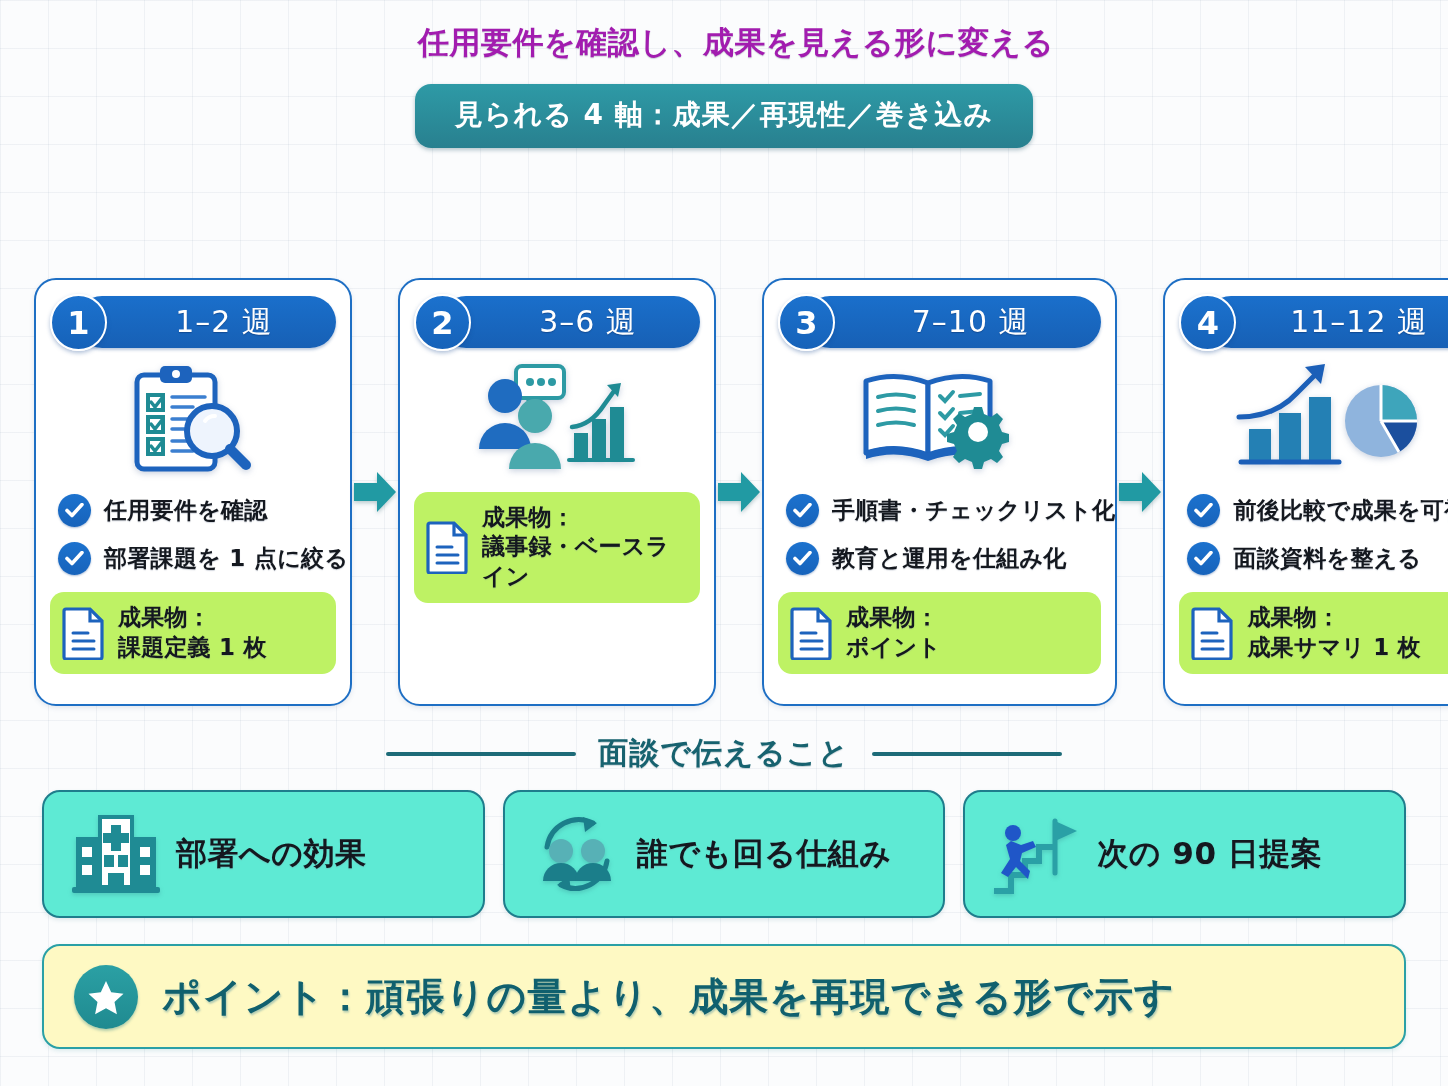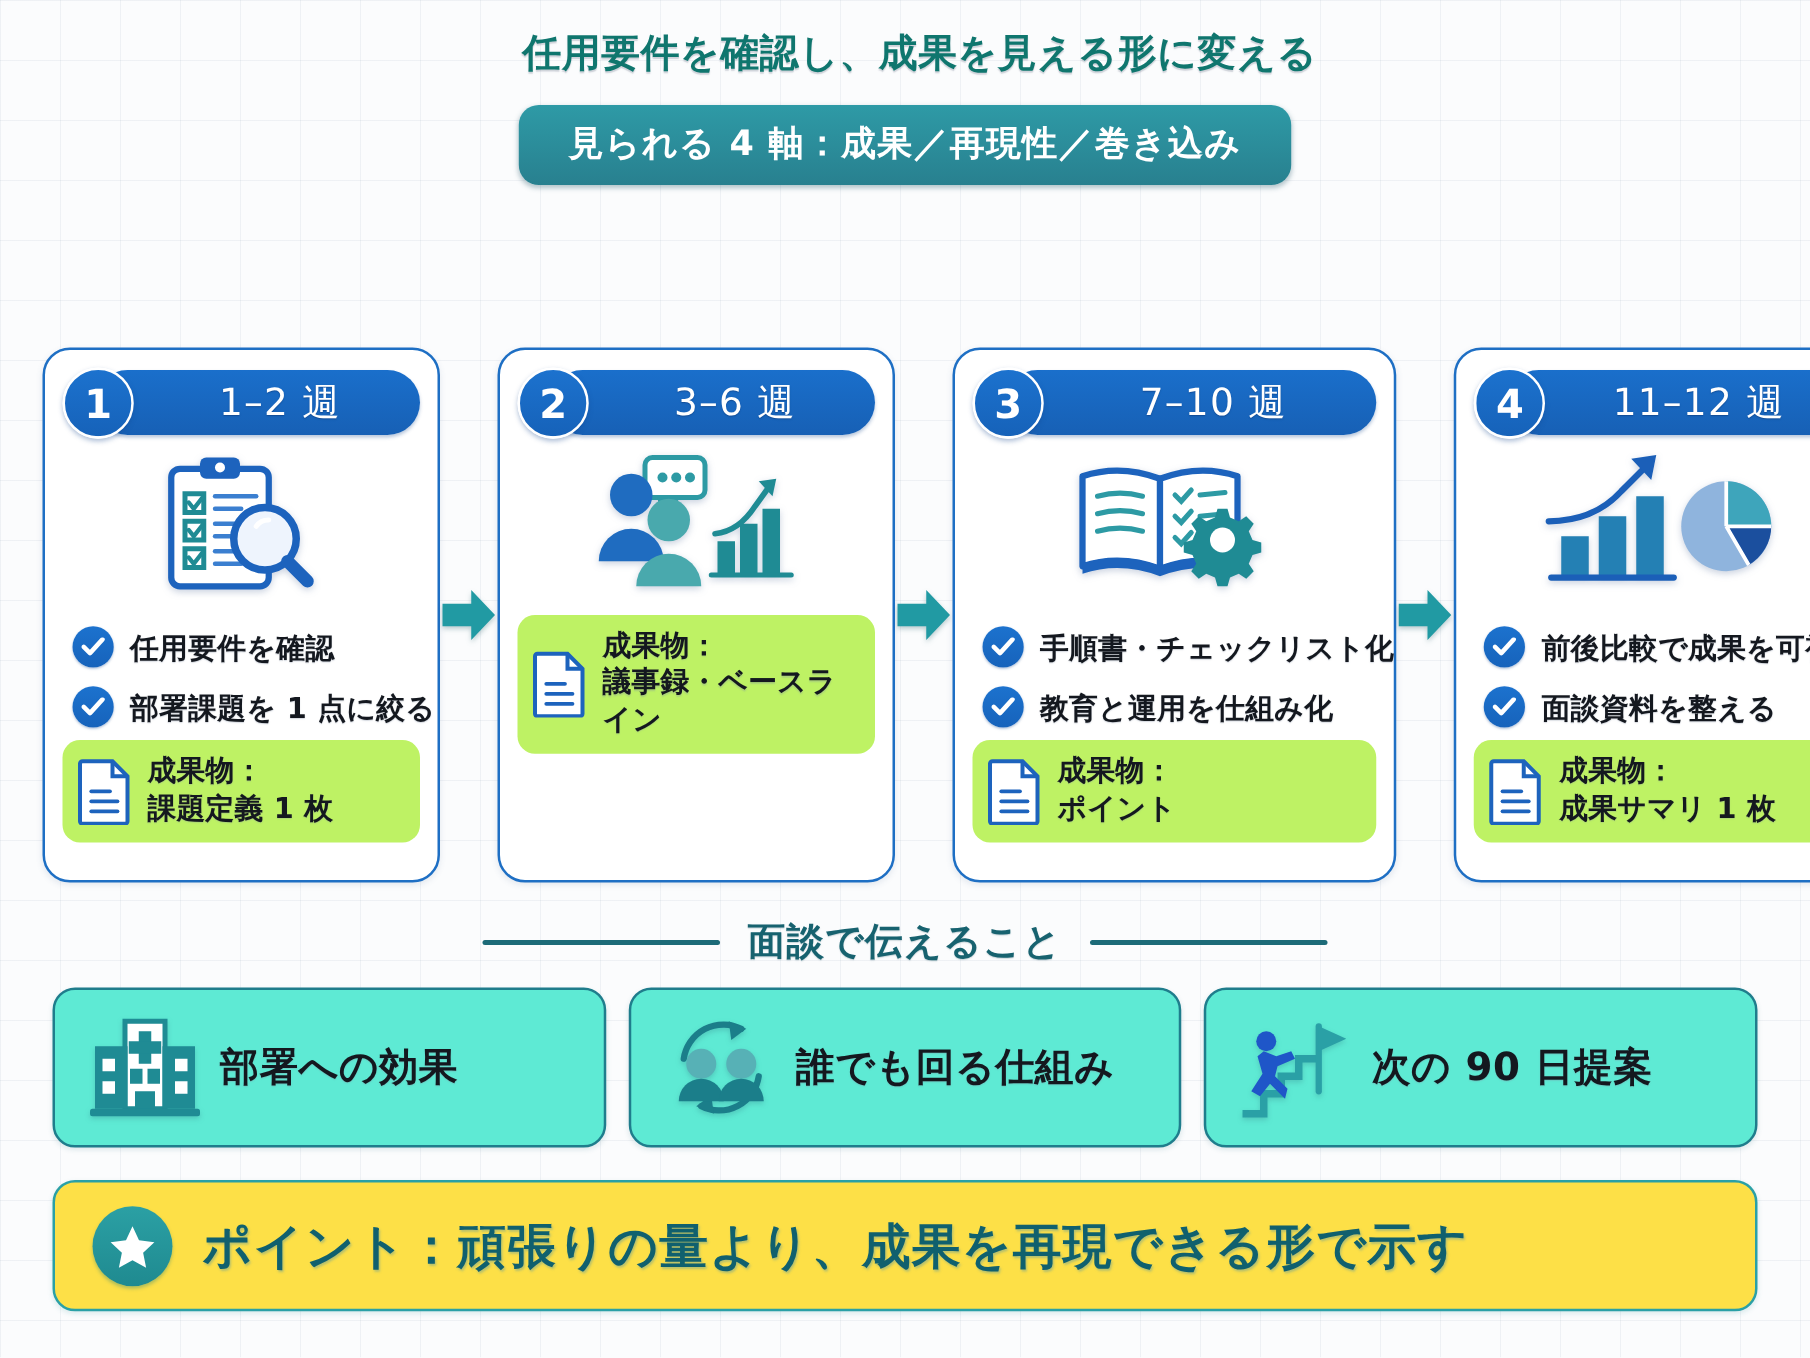--- a/index.html
+++ b/index.html
@@ -29,21 +29,21 @@
     font-weight:bold;
     color:#163a7d;
     letter-spacing:1px;
     padding-top:28px;
     text-shadow:1px 2px 2px rgba(80,100,140,.30);
   }
   .subtitle {
     text-align:center;
     font-size:31px;
     font-weight:bold;
-    color:#0f766e;
+    color:#a21caf;
     margin-top:22px;
     letter-spacing:.5px;
     text-shadow:0 1px 1px rgba(120,130,150,.35);
     padding-left:24px;
   }
   .badge-wrap { display:flex; justify-content:center; margin-top:20px; }
   .badge {
     background:linear-gradient(180deg,#2e9aa6 0%,#28808f 100%);
     color:#ffffff;
     font-size:28px;
@@ -100,21 +100,21 @@
     display:flex; align-items:center; justify-content:center;
     color:#fff; font-size:32px; font-weight:bold;
     box-shadow:0 2px 4px rgba(20,70,140,.35);
     z-index:3;
   }
 
   .card-icon { height:126px; display:flex; align-items:center; justify-content:center; margin-top:6px; }
   .card-icon svg { filter:drop-shadow(0 2px 3px rgba(60,90,140,.28)); }
 
   .bullets { margin:4px 0 0 22px; }
-  .bullet { display:flex; align-items:flex-end; gap:13px; height:48px; }
+  .bullet { display:flex; align-items:center; gap:13px; height:48px; }
   .bullet .chk {
     flex:0 0 auto; width:33px; height:33px; border-radius:50%;
     background:linear-gradient(180deg,#1c72ce 0%,#1763bb 100%);
     display:flex; align-items:center; justify-content:center;
     box-shadow:0 1px 2px rgba(20,70,140,.35);
   }
   .bullet .chk svg { display:block; }
   .bullet .btxt {
     font-size:23px; font-weight:bold; color:#14181f; letter-spacing:.3px;
     white-space:nowrap;
@@ -165,21 +165,21 @@
   .tp svg { flex:0 0 auto; filter:drop-shadow(0 2px 2px rgba(40,100,115,.25)); }
   .tp .tptxt {
     font-size:31px; font-weight:bold; color:#14181f; letter-spacing:.5px;
     white-space:nowrap;
     text-shadow:0 1px 1px rgba(130,140,160,.35);
   }
 
   
   .point {
     position:absolute; top:944px; left:42px; right:42px; height:105px;
-    background:#fde047;
+    background:#fef9c3;
     border:2.5px solid #2aa0a6;
     border-radius:18px;
     display:flex; align-items:center; gap:24px;
     padding-left:30px;
     box-shadow:0 2px 4px rgba(45,140,145,.15);
   }
   .point .star {
     flex:0 0 auto; width:64px; height:64px; border-radius:50%;
     background:linear-gradient(180deg,#2ba0a4 0%,#1f8a90 100%);
     display:flex; align-items:center; justify-content:center;

